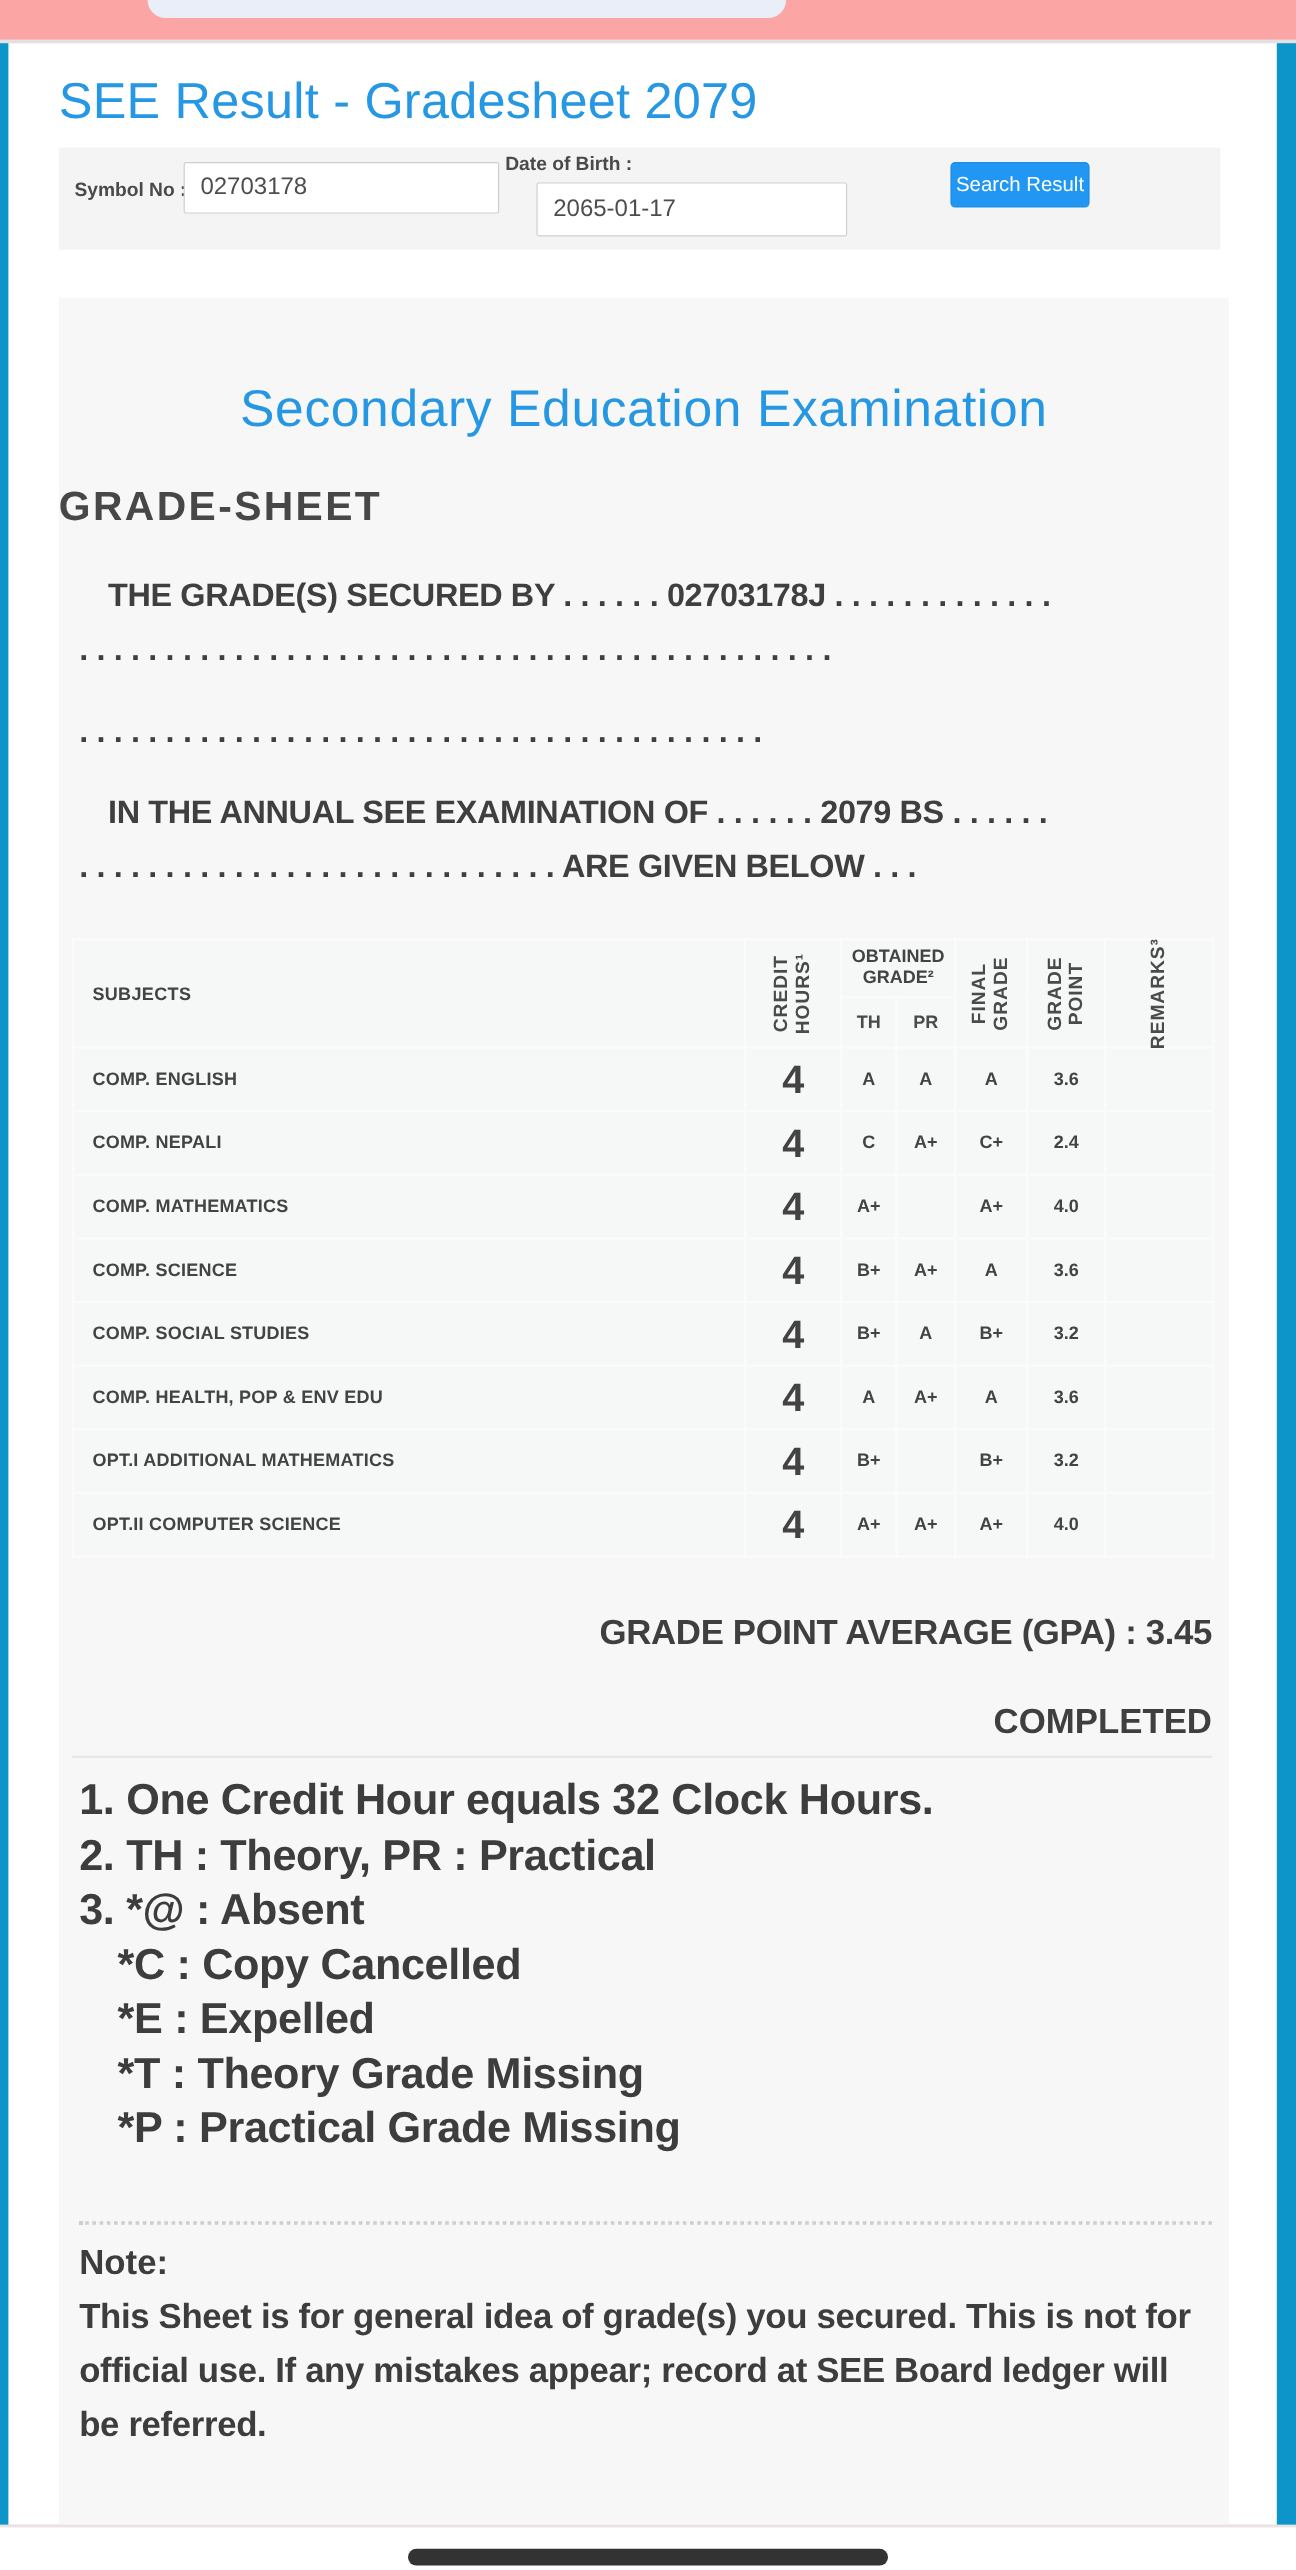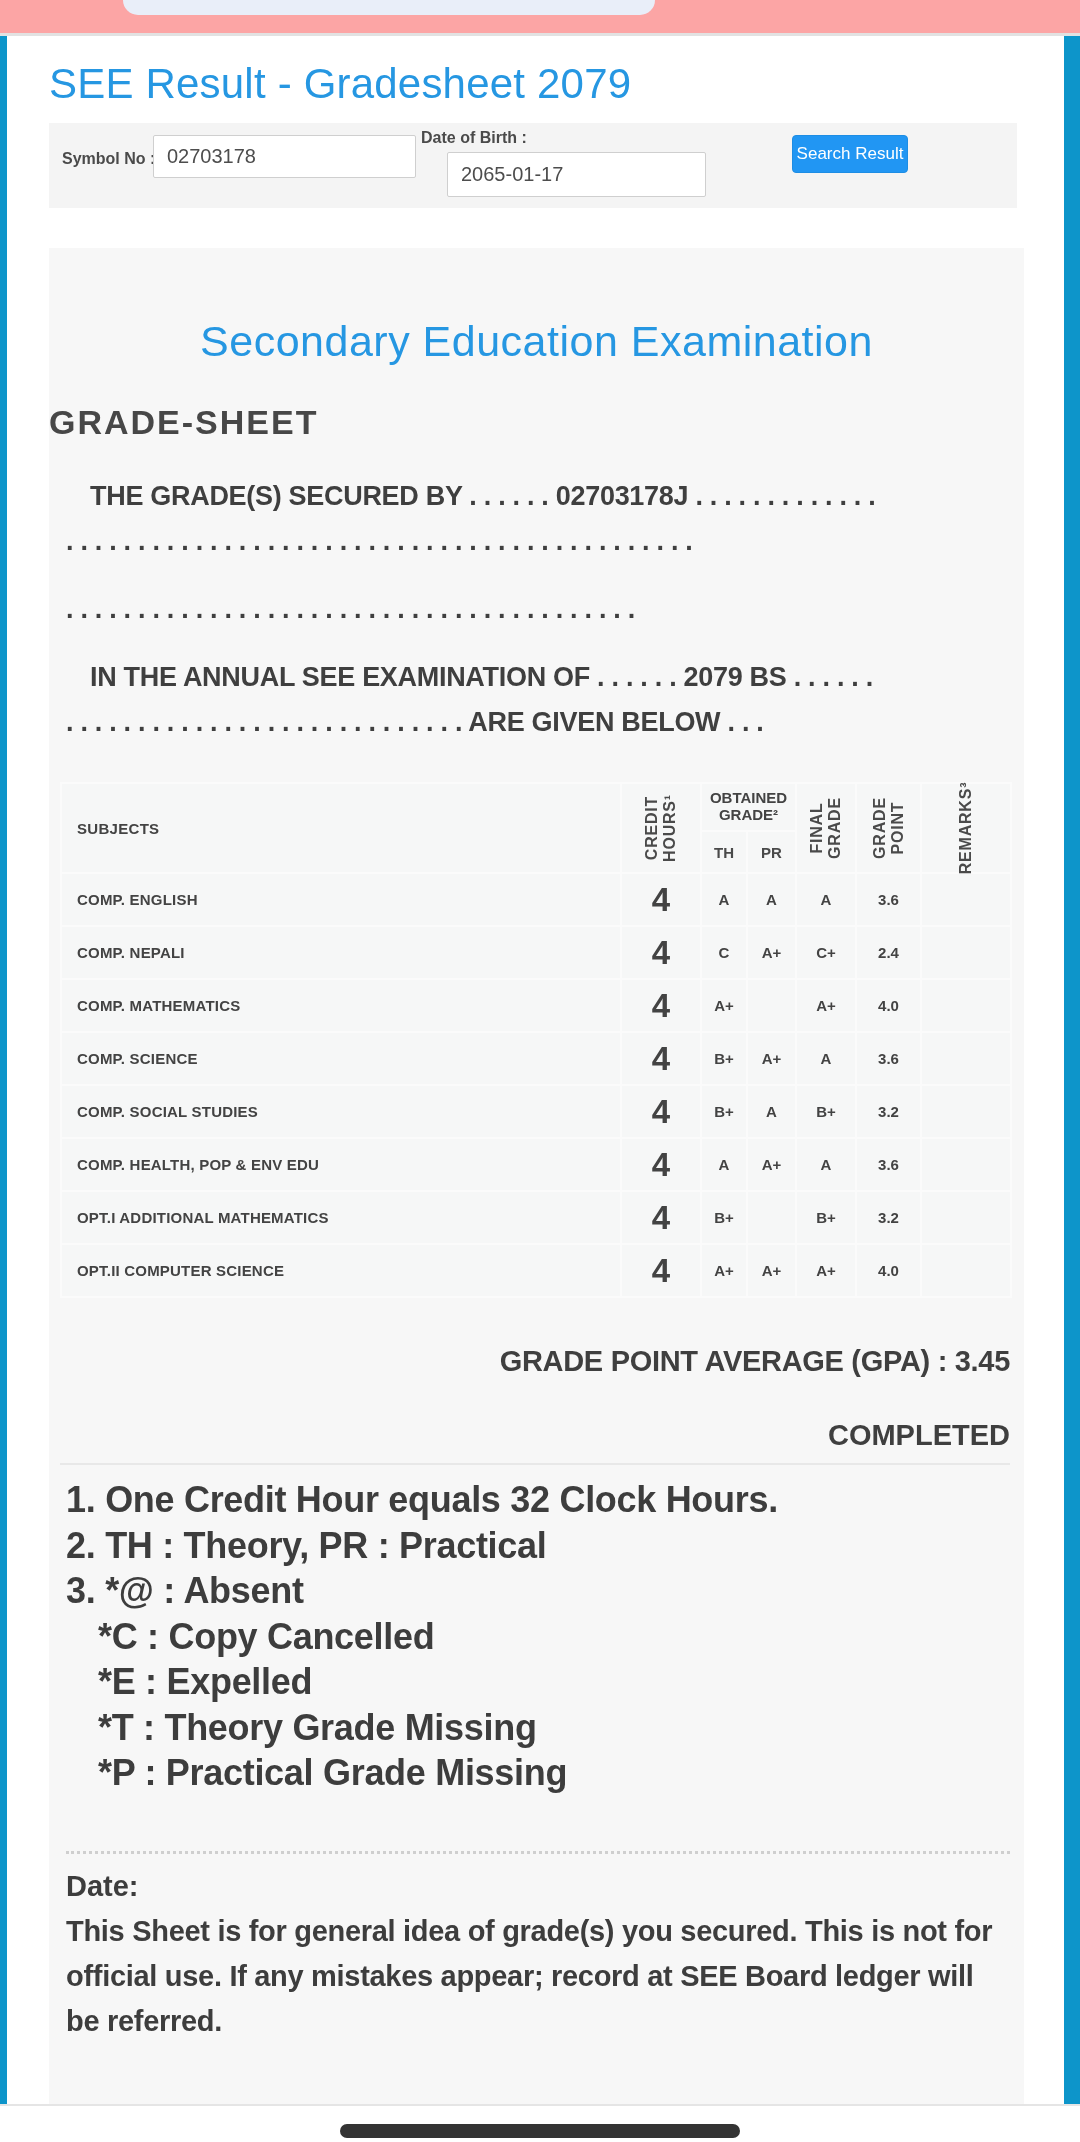--- a/index.html
+++ b/index.html
@@ -247,21 +247,21 @@
         <div>1. One Credit Hour equals 32 Clock Hours.</div>
         <div>2. TH : Theory, PR : Practical</div>
         <div>3. *@ : Absent</div>
         <div class="sub">*C : Copy Cancelled</div>
         <div class="sub">*E : Expelled</div>
         <div class="sub">*T : Theory Grade Missing</div>
         <div class="sub">*P : Practical Grade Missing</div>
       </div>
 
       <div class="dotted-divider"></div>
-      <div class="note-heading">Date:</div>
+      <div class="note-heading">Note:</div>
       <div class="note-body">This Sheet is for general idea of grade(s) you secured. This is not for official use. If any mistakes appear; record at SEE Board ledger will be referred.</div>
 
     </div>
   </div>
 
   <div class="bottom-hairline"></div>
   <div class="bottom-bar">
     <div class="home-pill"></div>
   </div>
 

